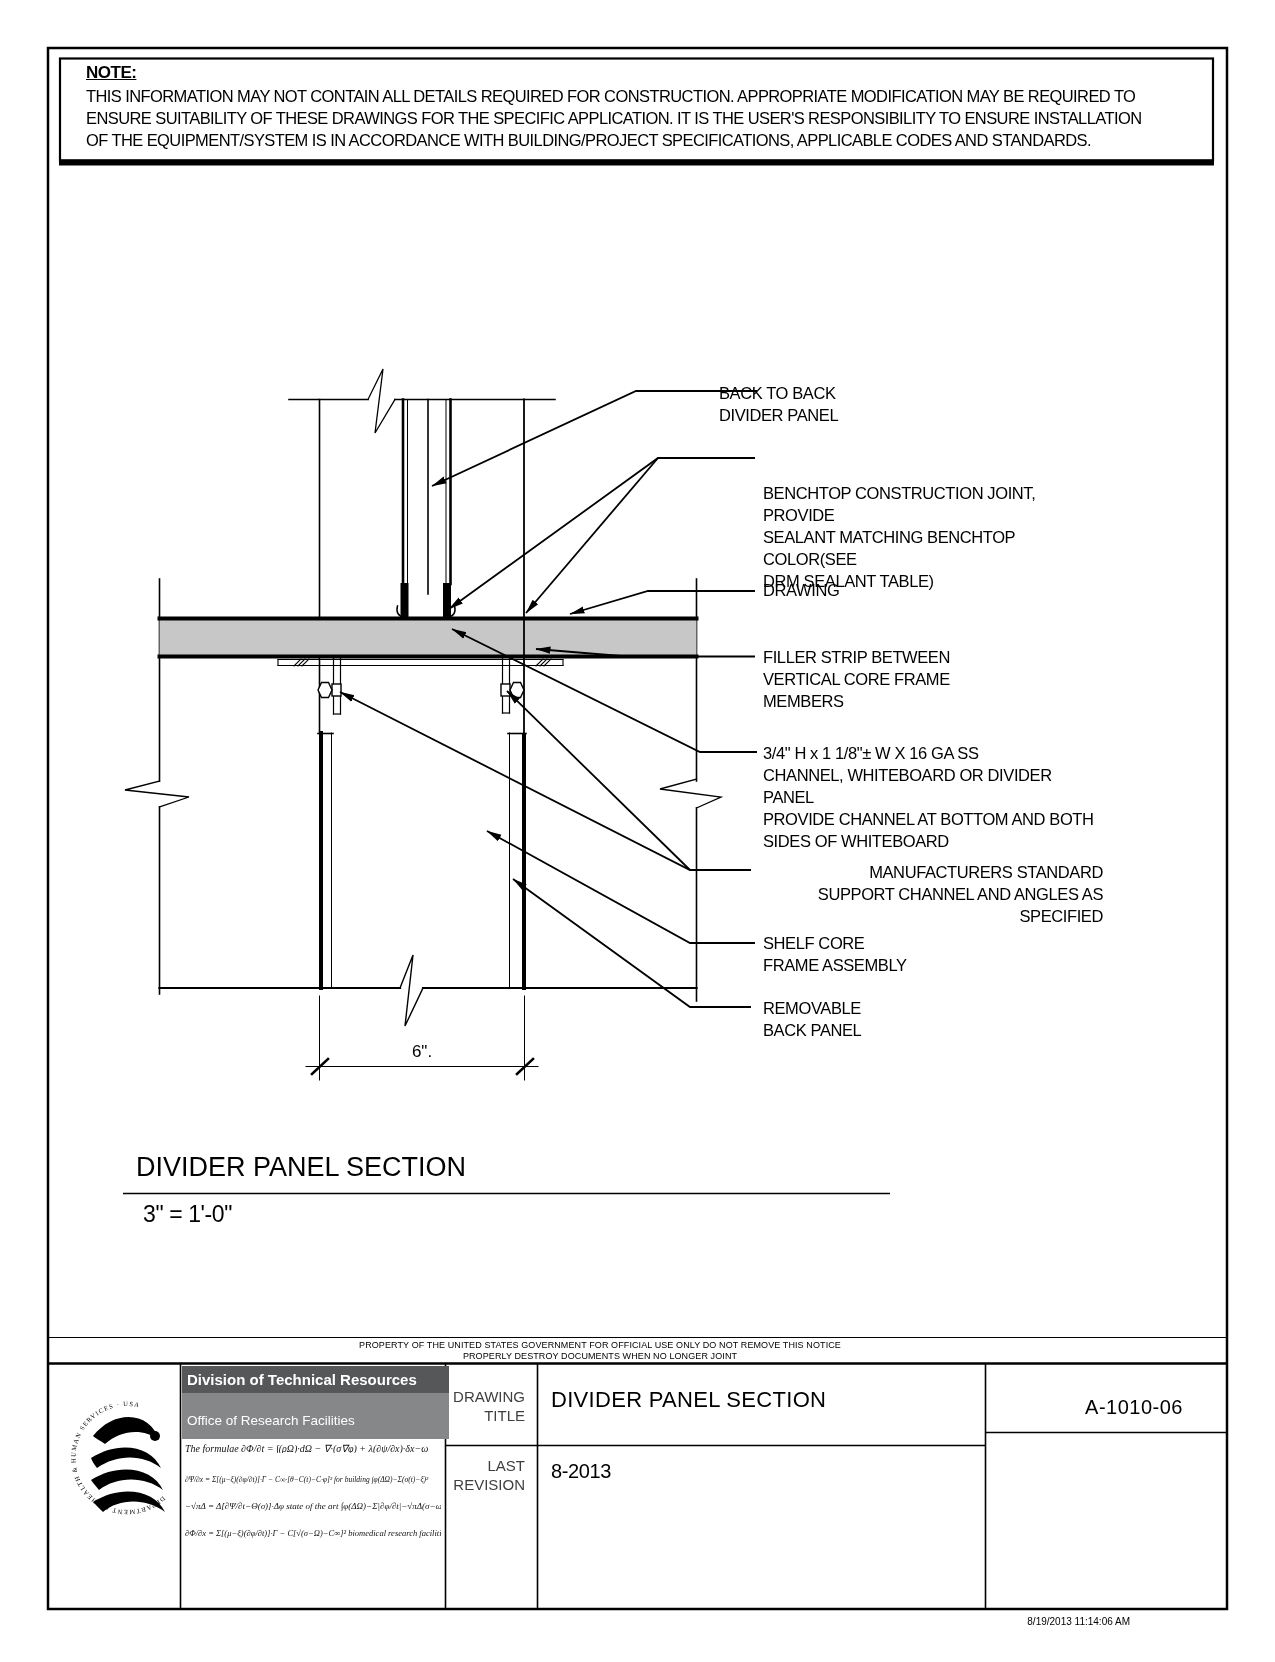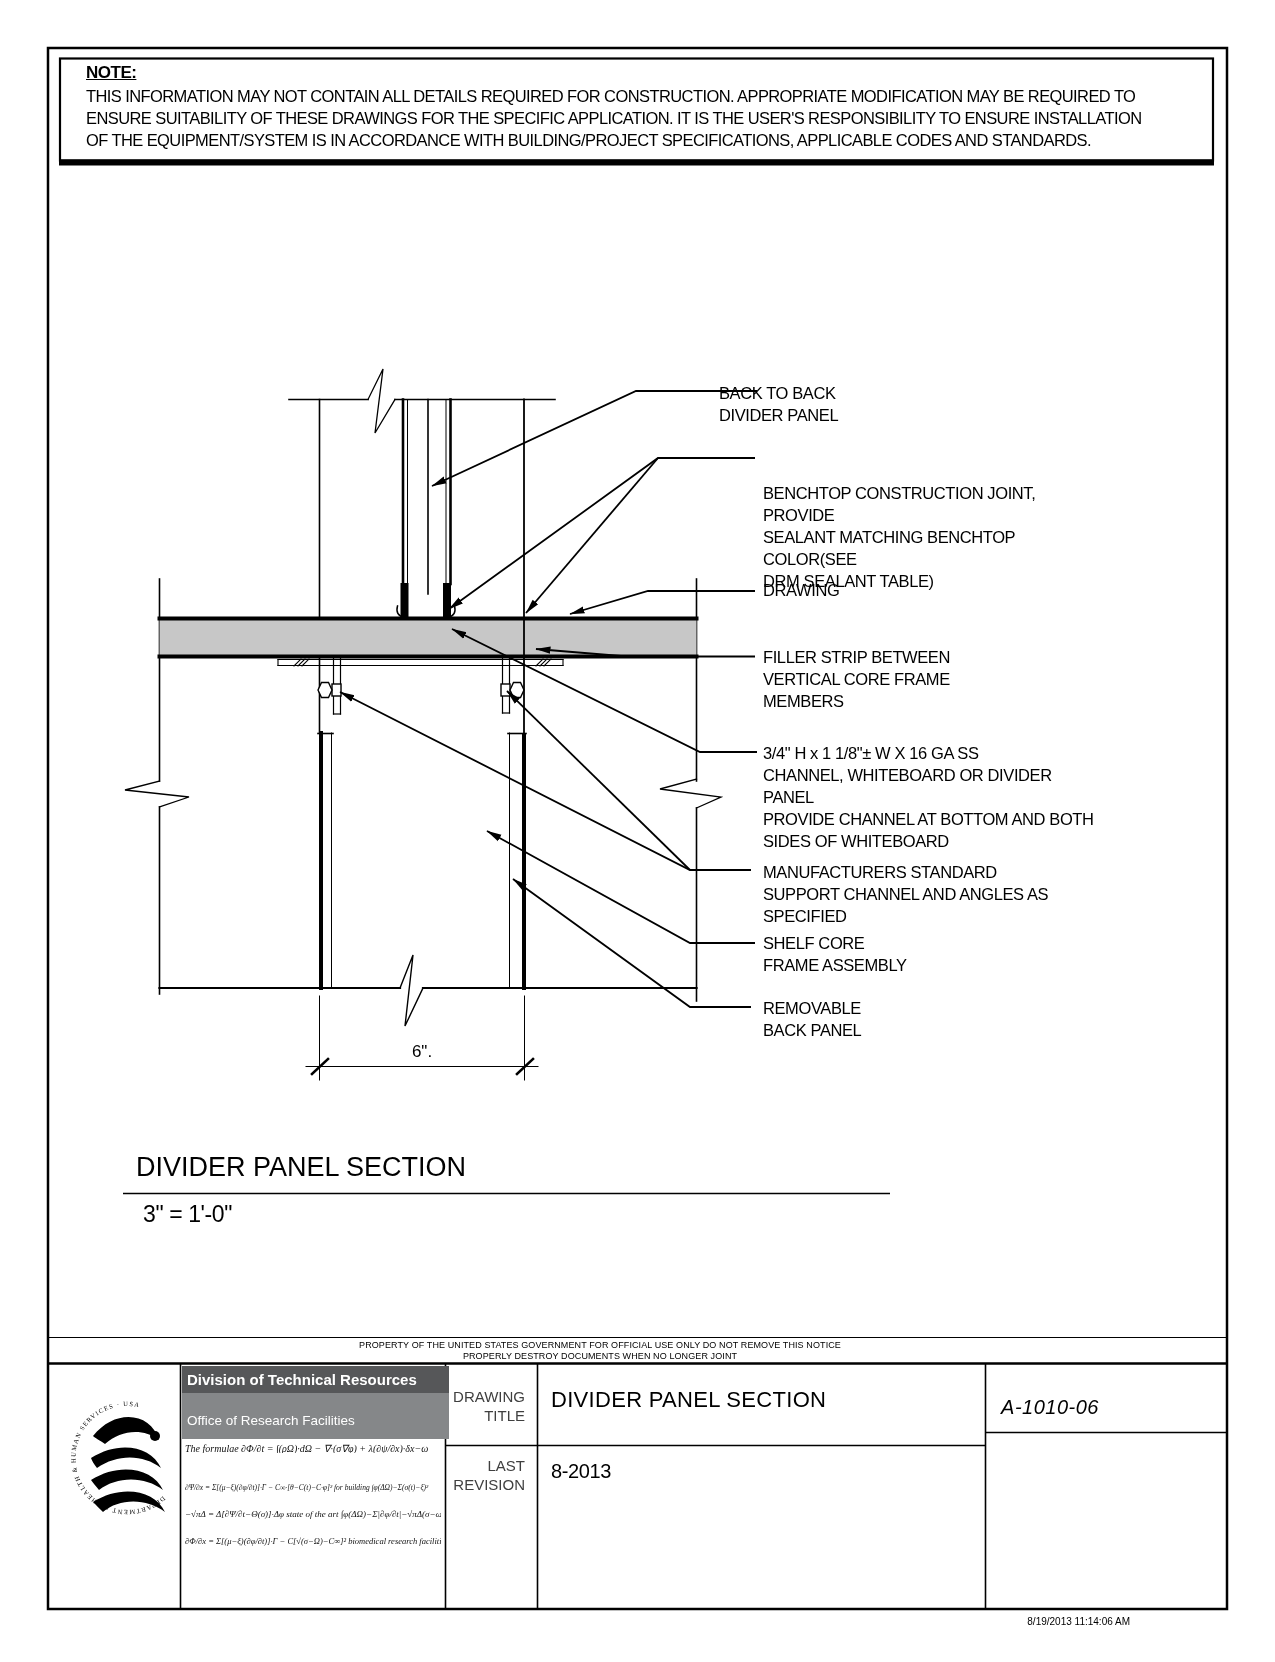--- a/index.html
+++ b/index.html
@@ -185,49 +185,49 @@
 SEALANT MATCHING BENCHTOP COLOR(SEE
 DRM SEALANT TABLE)</div>
   <div class="txt callout" style="left:763px;top:579px;">DRAWING</div>
   <div class="txt callout" style="left:763px;top:646px;">FILLER STRIP BETWEEN
 VERTICAL CORE FRAME
 MEMBERS</div>
   <div class="txt callout" style="left:763px;top:742px;">3/4" H x 1 1/8"± W X 16 GA SS
 CHANNEL, WHITEBOARD  OR DIVIDER PANEL
 PROVIDE CHANNEL AT BOTTOM AND BOTH
 SIDES OF WHITEBOARD</div>
-  <div class="txt callout" style="left:763px;top:861px;">MANUFACTURERS STANDARD
+  <div class="txt callout" style="left:763px;top:861px;text-align:right;">MANUFACTURERS STANDARD
 SUPPORT CHANNEL AND ANGLES AS
 SPECIFIED</div>
   <div class="txt callout" style="left:763px;top:932px;">SHELF CORE
 FRAME ASSEMBLY</div>
   <div class="txt callout" style="left:763px;top:997px;">REMOVABLE
 BACK PANEL</div>
 
   <div class="txt big-title cad" style="left:136px;top:1152px;">DIVIDER PANEL SECTION</div>
   <div class="txt scale-note cad" style="left:143px;top:1201px;">3" = 1'-0"</div>
 
   <div class="txt strip" style="left:47px;top:1340px;width:1106px;">PROPERTY OF THE UNITED STATES GOVERNMENT FOR OFFICIAL USE ONLY DO NOT REMOVE THIS NOTICE</div>
   <div class="txt strip" style="left:47px;top:1351px;width:1106px;">PROPERLY DESTROY DOCUMENTS WHEN NO LONGER JOINT</div>
 
   <div class="txt tb-grayhead" style="left:182px;top:1366px;width:262px;height:33px;">Division of Technical Resources</div>
   <div class="txt tb-graysub" style="left:182px;top:1393px;width:262px;height:37px;">
     <div>Office of Research Facilities</div>
     <div>National Institutes of Health</div>
   </div>
   <div class="txt tb-formula" style="left:185px;top:1434px;width:256px;">
     <div class="lead" style="white-space:nowrap;overflow:hidden;">The formulae   ∂Φ/∂t = ∫(ρΩ)·dΩ − ∇·(σ∇φ) + λ(∂ψ/∂x)·δx−ω</div>
-    <div style="white-space:nowrap;overflow:hidden;margin-top:20px;">∂Ψ/∂x = Σ[(μ−ξ)(∂φ/∂t)]·Γ − C∞·[θ−C(t)−C·φ]²   for building   ∫φ(ΔΩ)−Σ(σ(t)−ξ)²</div>
+    <div style="white-space:nowrap;overflow:hidden;margin-top:12px;">∂Ψ/∂x = Σ[(μ−ξ)(∂φ/∂t)]·Γ − C∞·[θ−C(t)−C·φ]²   for building   ∫φ(ΔΩ)−Σ(σ(t)−ξ)²</div>
     <div style="white-space:nowrap;overflow:hidden;margin-top:8px;font-size:9px;">−√πΔ = Δ[∂Ψ/∂t−Θ(σ)]·Δφ   state of the art   ∫φ(ΔΩ)−Σ|∂φ/∂t|−√πΔ(σ−ω)</div>
     <div style="white-space:nowrap;overflow:hidden;margin-top:8px;font-size:8.5px;">∂Φ/∂x = Σ[(μ−ξ)(∂φ/∂t)]·Γ − C[√(σ−Ω)−C∞]²   biomedical research facilities.</div>
   </div>
 
   <div class="txt tb-label" style="left:447px;top:1387px;width:78px;">DRAWING
 TITLE</div>
   <div class="txt tb-value-title cad" style="left:551px;top:1387px;">DIVIDER PANEL SECTION</div>
   <div class="txt tb-label" style="left:447px;top:1456px;width:78px;">LAST
 REVISION</div>
   <div class="txt tb-value-rev cad" style="left:551px;top:1460px;">8-2013</div>
-  <div class="txt tb-number" style="left:930px;top:1396px;width:240px;font-style:italic;">A-1010-06</div>
+  <div class="txt tb-number" style="left:1014px;top:1396px;width:240px;">A-1010-06</div>
 
   <div class="txt timestamp" style="left:940px;top:1616px;width:190px;">8/19/2013 11:14:06 AM</div>
 
 </div>
 
 </body></html>

